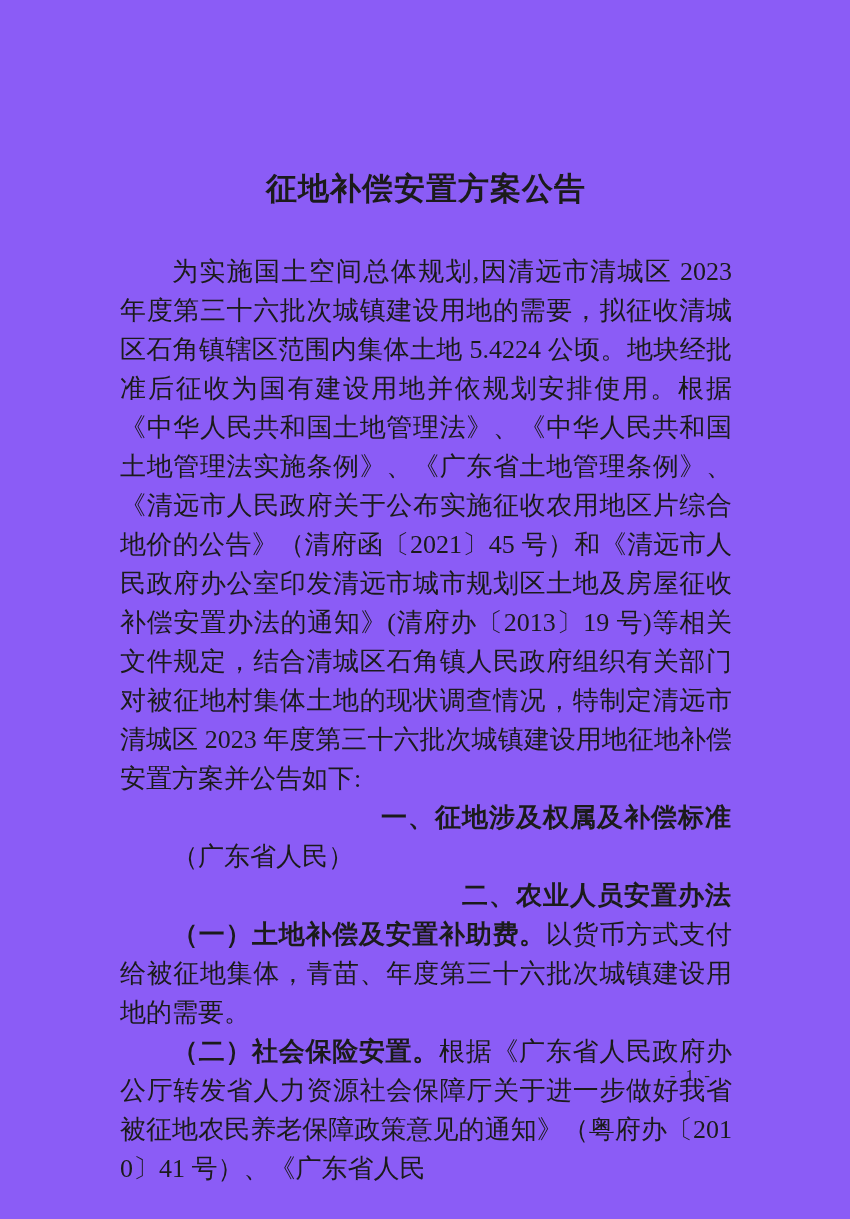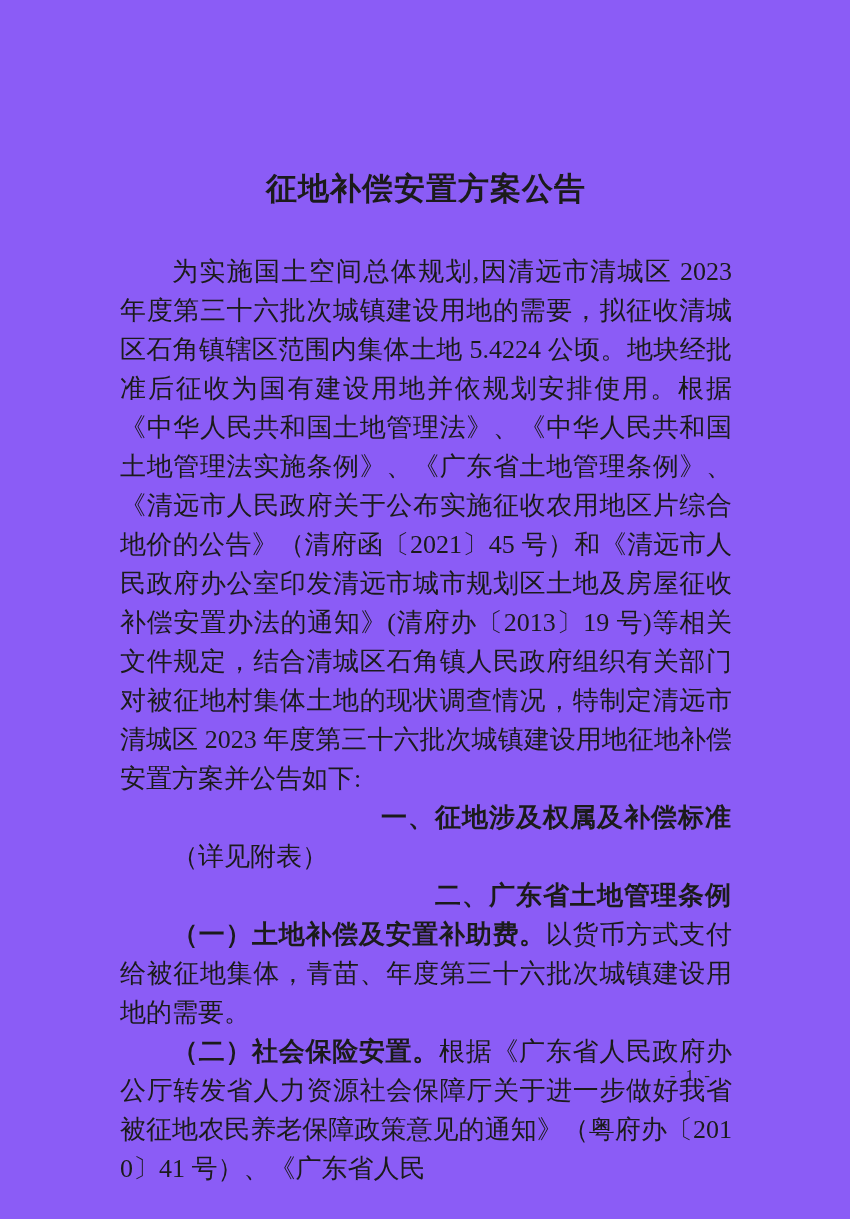--- a/index.html
+++ b/index.html
@@ -67,23 +67,23 @@
   <div class="content">
 
     <h1 class="doc-title">征地补偿安置方案公告</h1>
 
     <div class="body-block">
 
       <p>为实施国土空间总体规划,因清远市清城区 2023 年度第三十六批次城镇建设用地的需要，拟征收清城区石角镇辖区范围内集体土地 5.4224 公顷。地块经批准后征收为国有建设用地并依规划安排使用。根据《中华人民共和国土地管理法》、《中华人民共和国土地管理法实施条例》、《广东省土地管理条例》、《清远市人民政府关于公布实施征收农用地区片综合地价的公告》（清府函〔2021〕45 号）和《清远市人民政府办公室印发清远市城市规划区土地及房屋征收补偿安置办法的通知》(清府办〔2013〕19 号)等相关文件规定，结合清城区石角镇人民政府组织有关部门对被征地村集体土地的现状调查情况，特制定清远市清城区 2023 年度第三十六批次城镇建设用地征地补偿安置方案并公告如下:</p>
 
       <p class="heading-sans">一、征地涉及权属及补偿标准</p>
 
-      <p>（详见附表）</p>
+      <p>（广东省人民）</p>
 
-      <p class="heading-sans">二、广东省土地管理条例</p>
+      <p class="heading-sans">二、农业人员安置办法</p>
 
       <p><span class="lead-bold">（一）土地补偿及安置补助费。</span><span>以货币方式支付给被征地集体，青苗、年度第三十六批次城镇建设用地的需要。</span></p>
 
       <p><span class="lead-bold">（二）社会保险安置。</span><span>根据《广东省人民政府办公厅转发省人力资源社会保障厅关于进一步做好我省被征地农民养老保障政策意见的通知》（粤府办〔2010〕41 号）、《广东省人民</span></p>
 
     </div>
   </div>
 
   <div class="page-number">- 1 -</div>
 </div>

